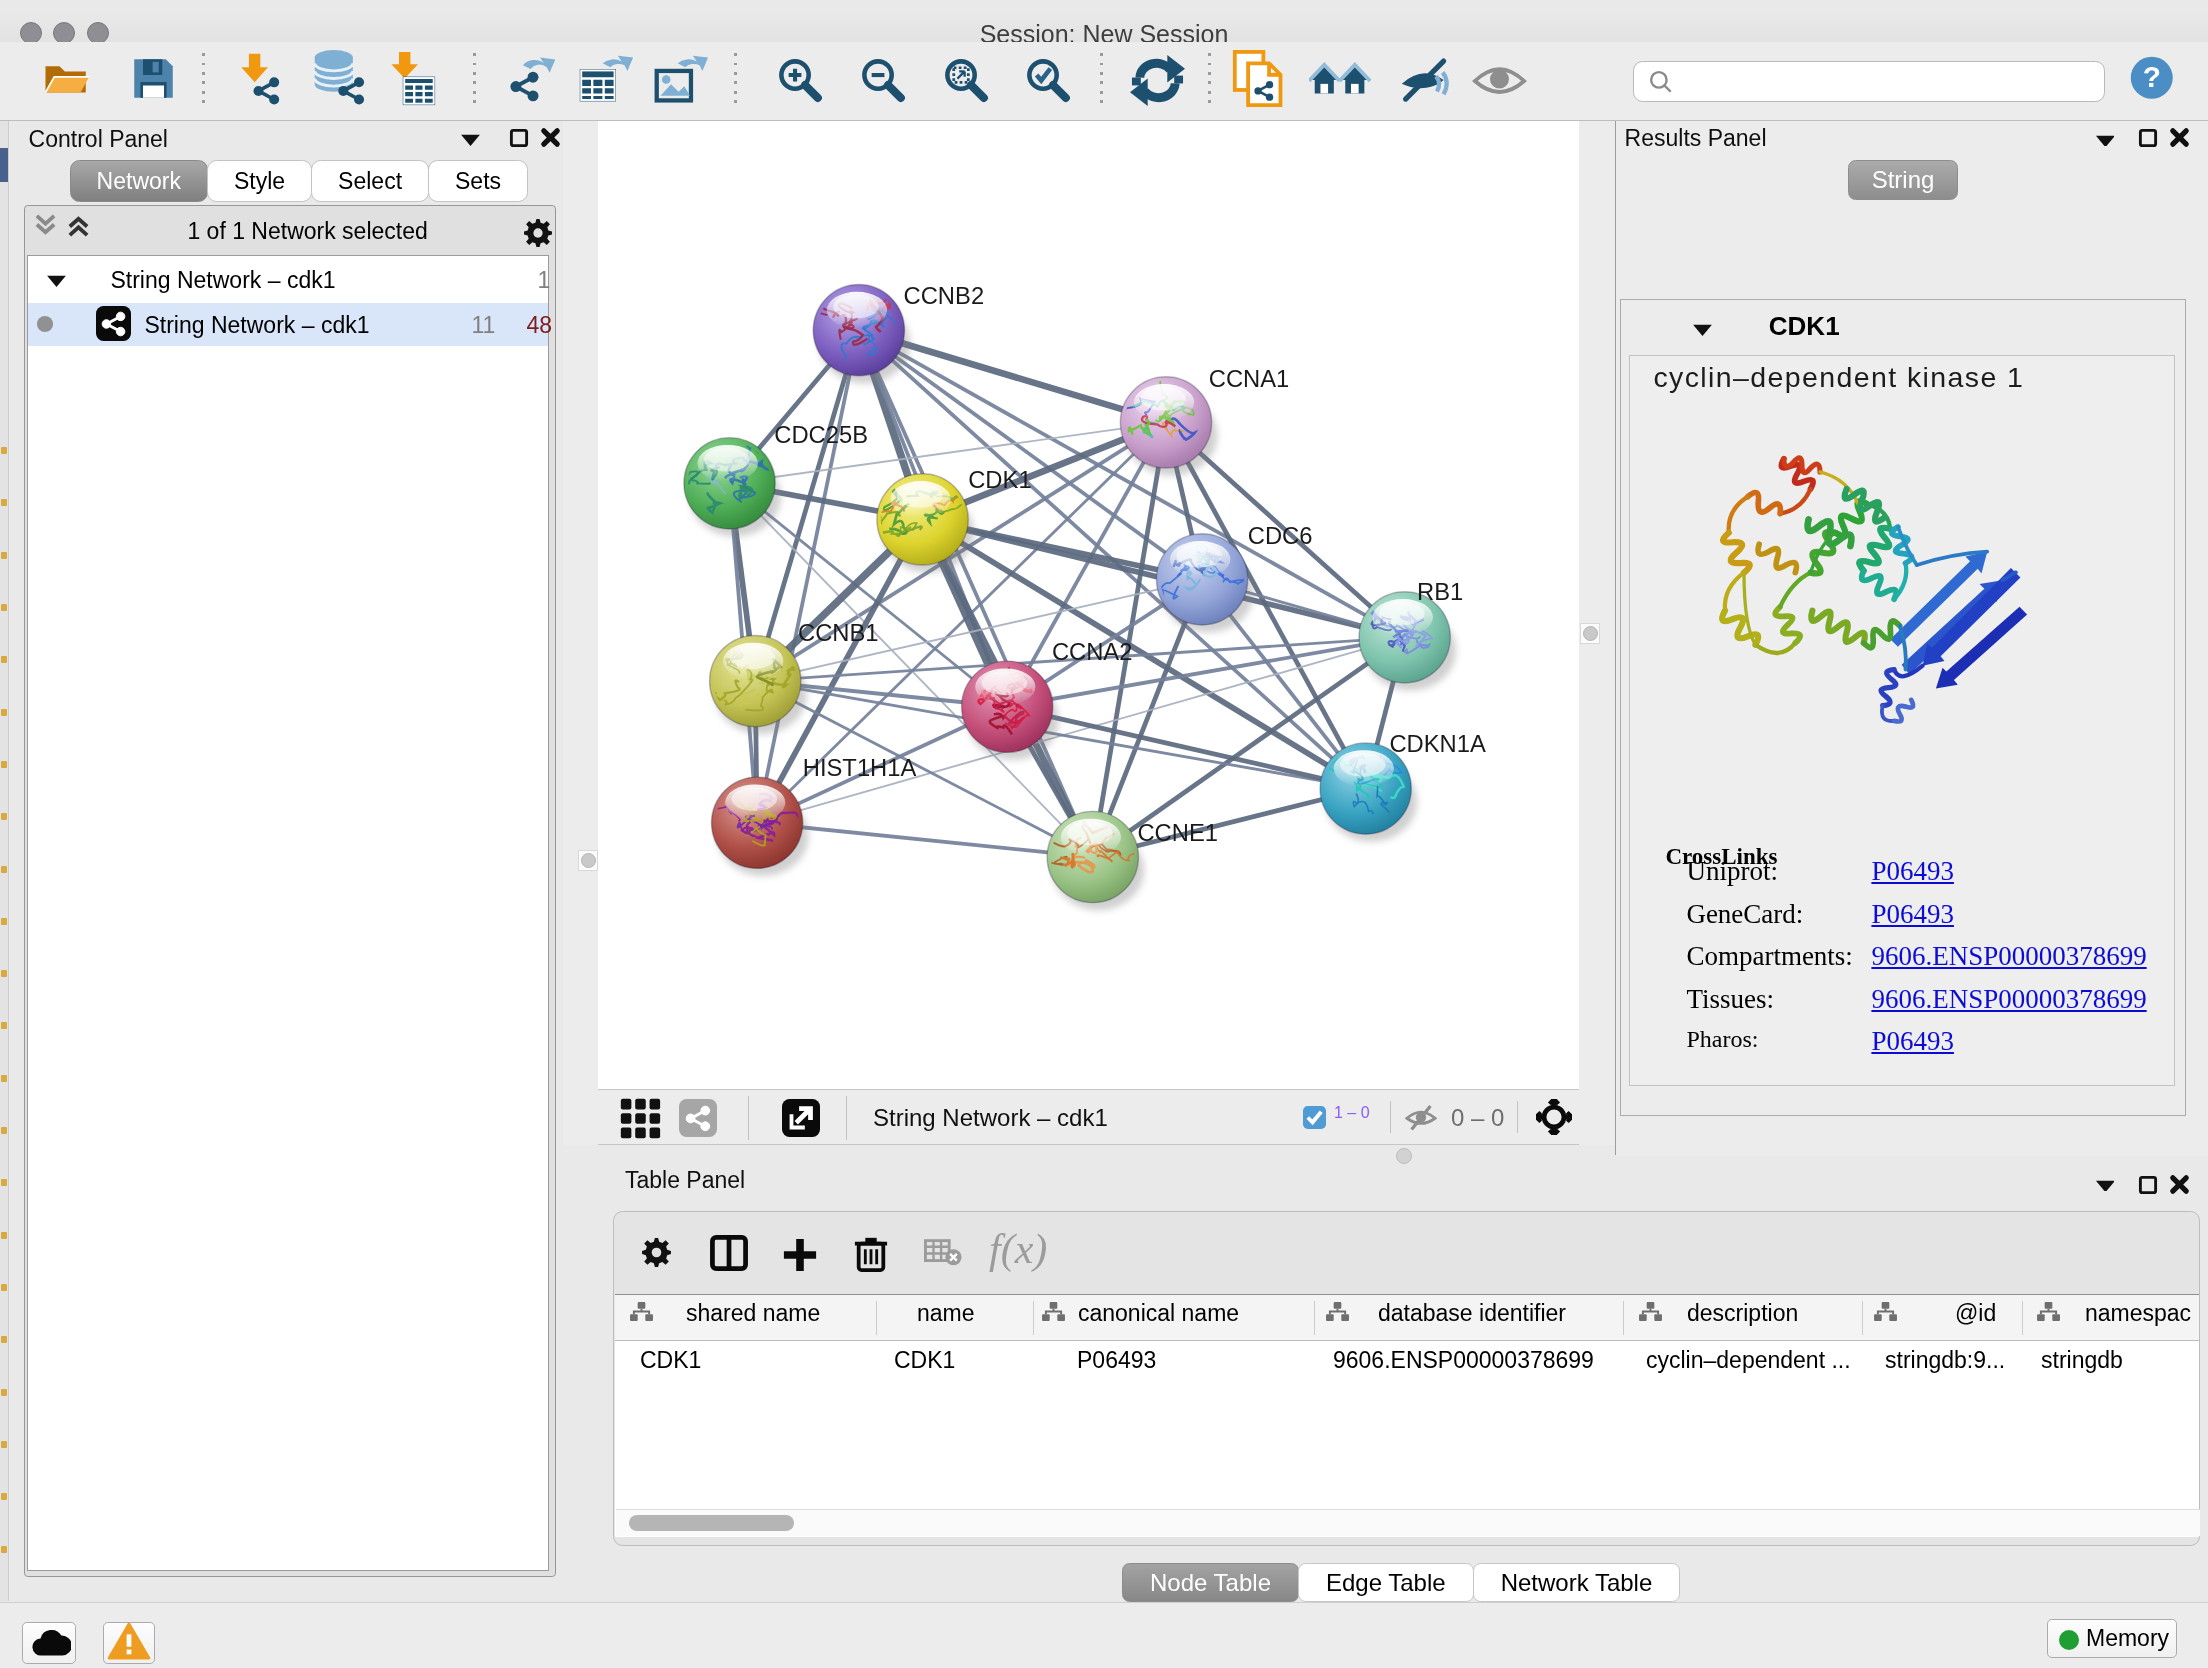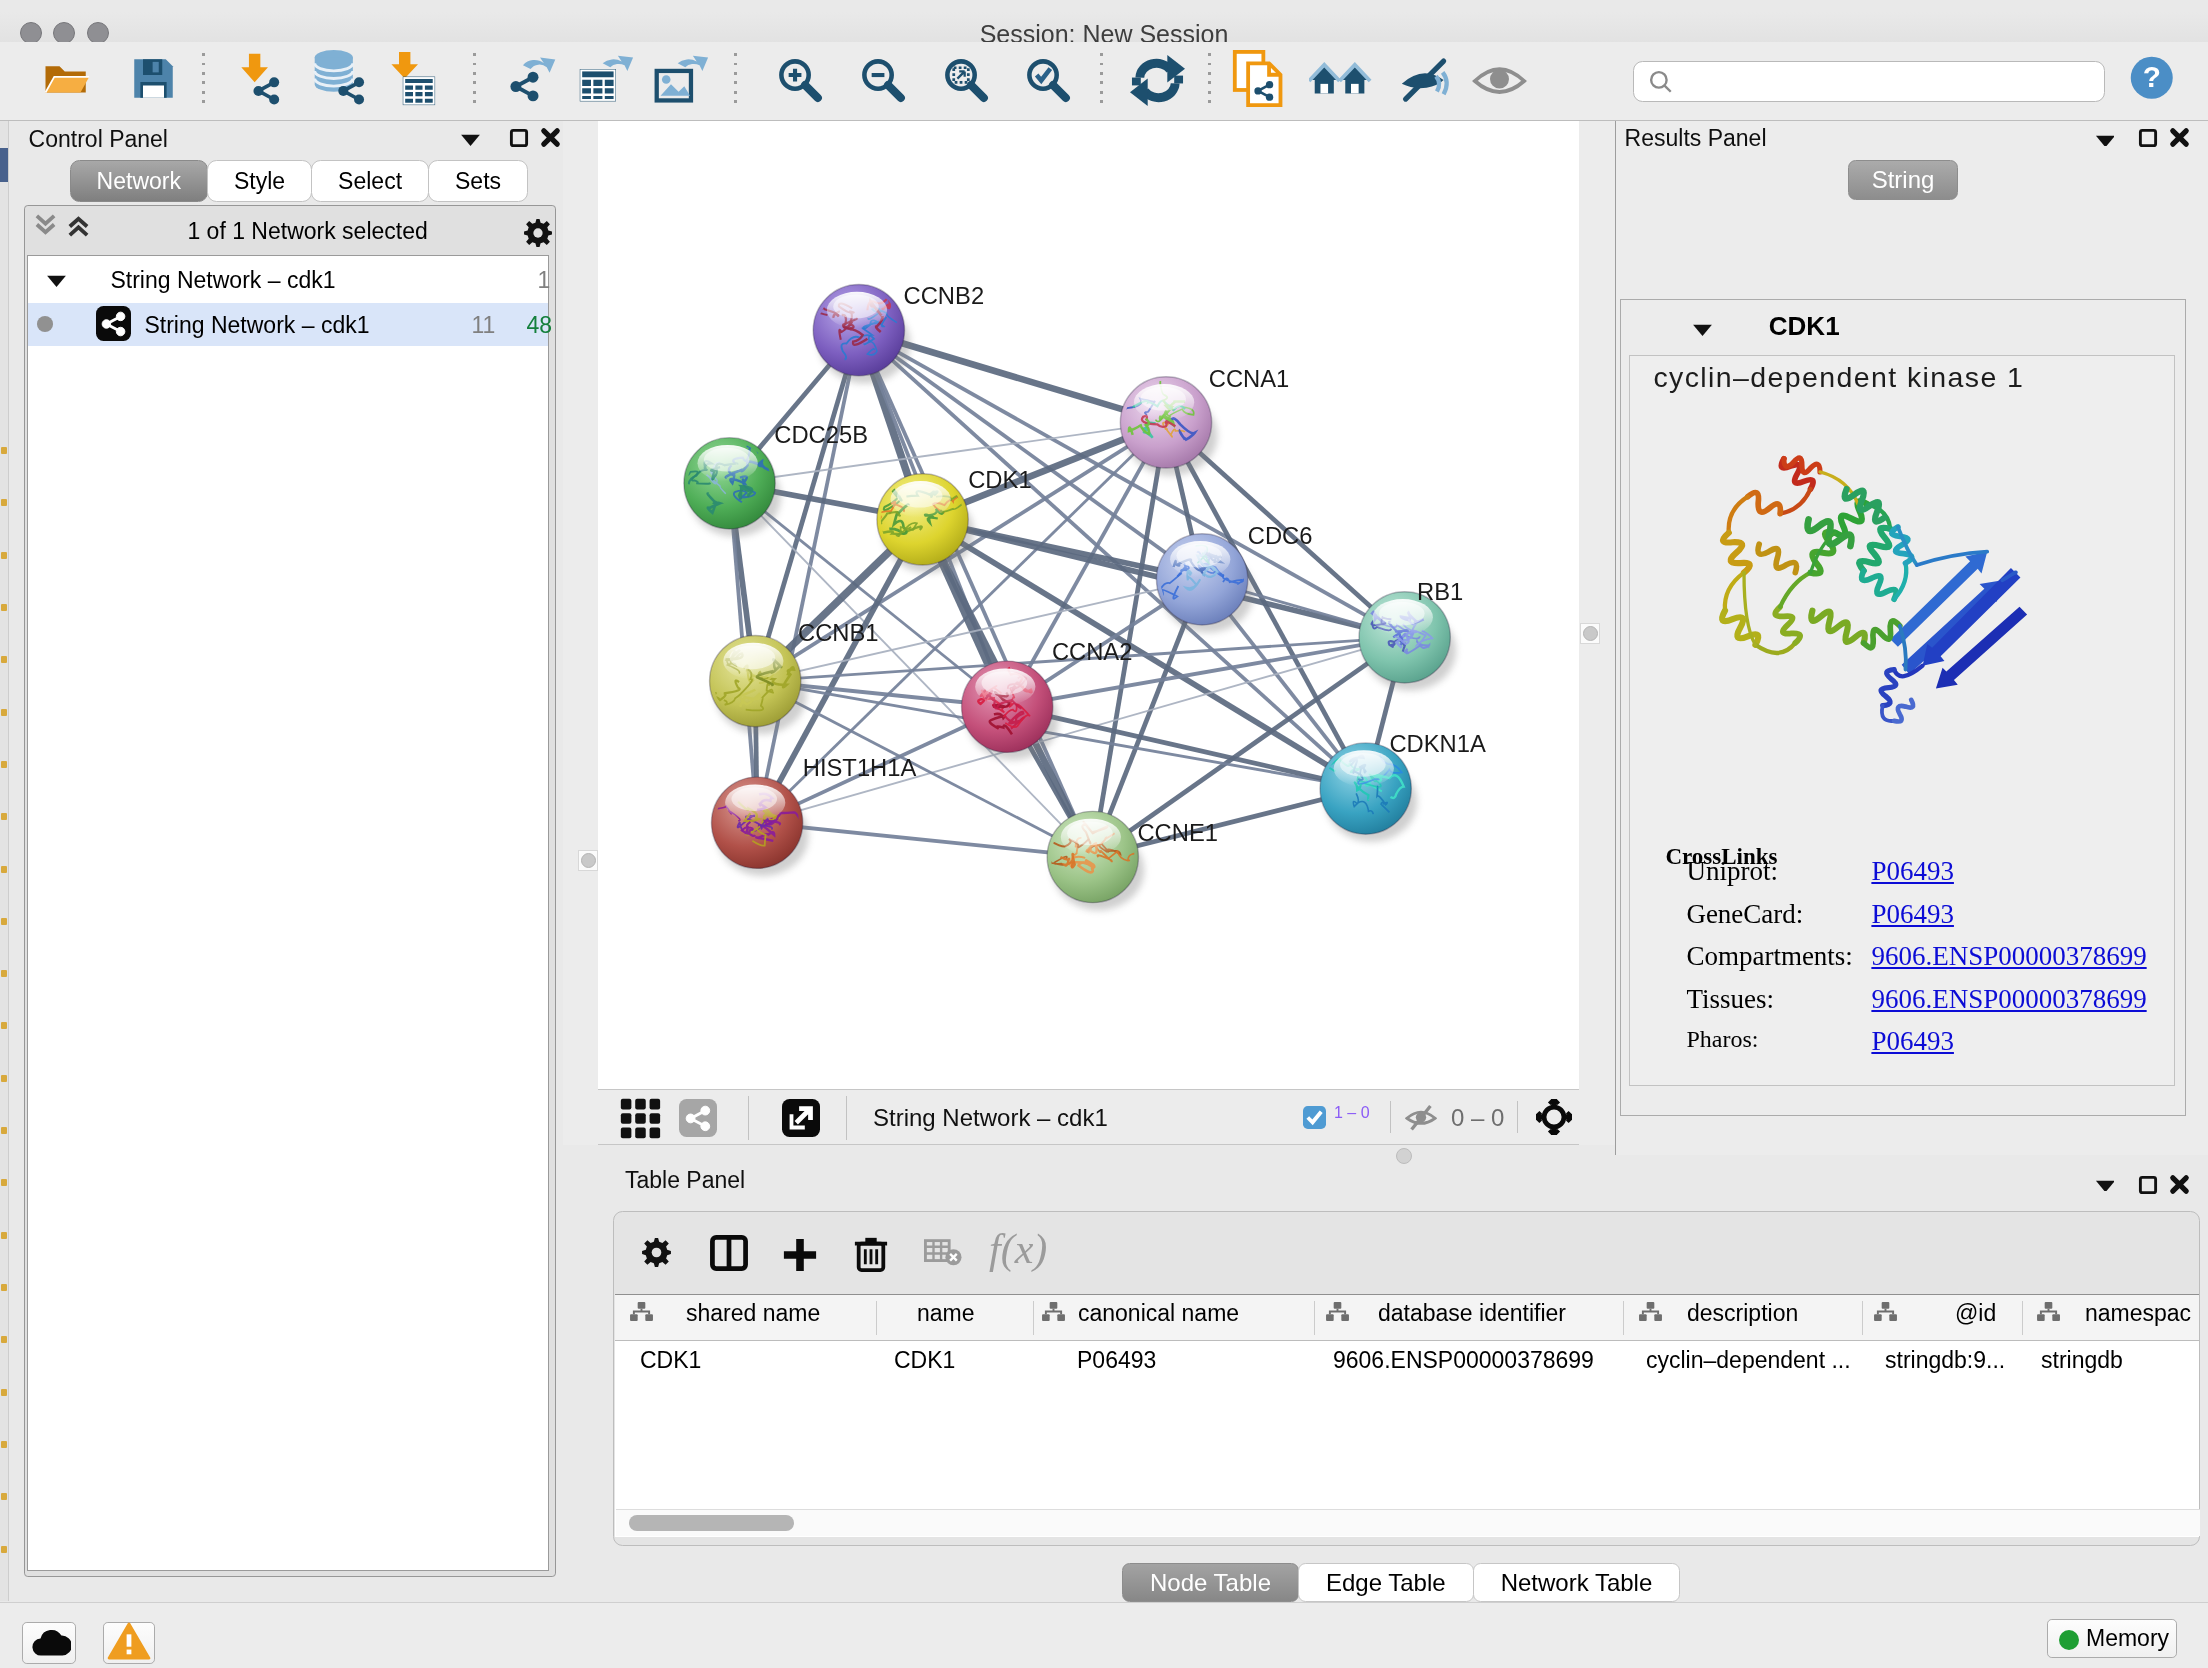--- a/index.html
+++ b/index.html
@@ -228,21 +228,21 @@
       <span style="position:absolute;left:283px;top:12.4px;font-size:23px;transform:translateX(-50%);">1 of 1 Network selected</span>
     </div>
     <div id="cp-list">
       <div class="cl-row" style="top:3.8px;">
         <span style="position:absolute;left:82px;top:7.6px;">String Network – cdk1</span>
         <span style="position:absolute;left:509px;top:7.6px;color:#808080;">1</span>
       </div>
       <div class="cl-row" id="cl-row2" style="top:47px;">
         <span style="position:absolute;left:116px;top:8.6px;">String Network – cdk1</span>
         <span style="position:absolute;left:443px;top:8.6px;color:#808080;">11</span>
-        <span style="position:absolute;left:498px;top:8.6px;color:#15803d;text-align:center;">48</span>
+        <span style="position:absolute;left:498px;top:8.6px;color:#7f1d1d;text-align:center;">48</span>
       </div>
     </div>
   </div>
 </div>
 
 <div id="netpanel" class="abs">
     <svg width="981" height="968" viewBox="0 0 1031 1018" style="position:absolute;left:0;top:0;">
       <defs>
         <radialGradient id="gCCNB2" cx="0.38" cy="0.3" r="0.85">
           <stop offset="0" stop-color="#b9a8ea"></stop>

